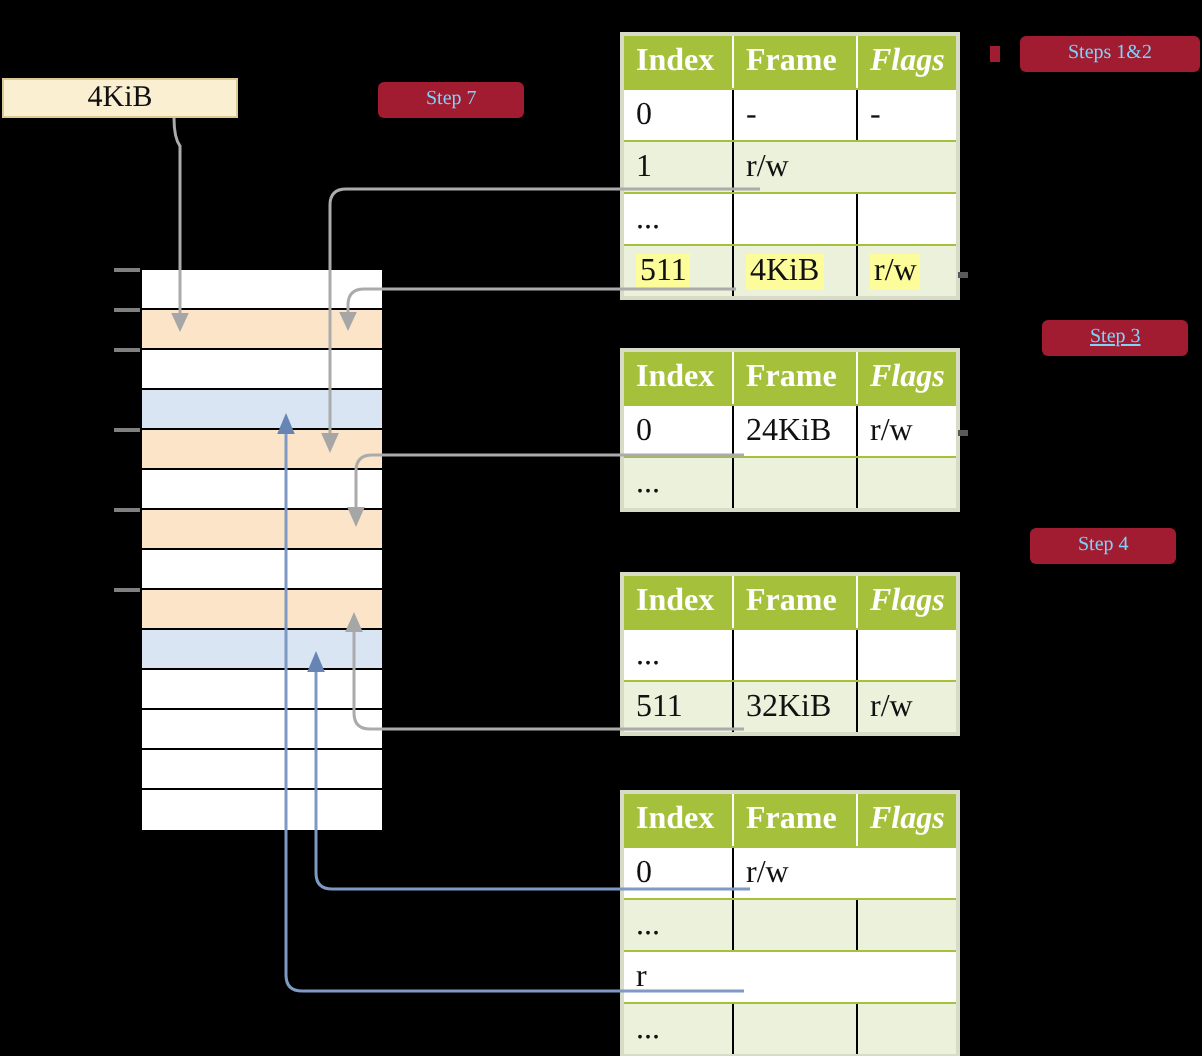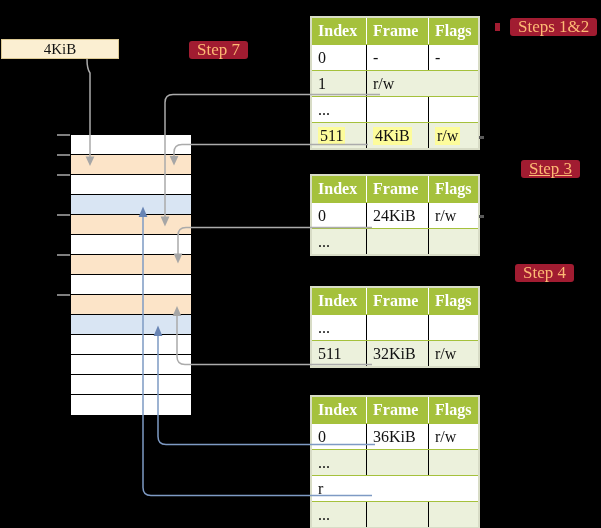--- a/index.html
+++ b/index.html
@@ -3,43 +3,43 @@
 <meta charset="utf-8">
 <style>
   html,body{margin:0;padding:0;}
   .canvas{position:relative;width:601px;height:528px;background:var(--background);overflow:hidden;
           font-family:"Liberation Serif","DejaVu Serif",serif;}
   
   .cr3box{position:absolute;left:1px;top:39px;width:118px;height:20px;background:var(--cream-box);
           border:1px solid var(--cream-border);box-sizing:border-box;display:flex;align-items:center;
           justify-content:center;font-size:15px;color:#111;}
   
-  .step{position:absolute;background:var(--accent-red);color:#fdba74;font-size:17px;line-height:18px;
-        padding:0 8px;border-radius:3px;white-space:nowrap;}
+  .step{position:absolute;background:var(--accent-red);color:#7dd3fc;font-size:10px;line-height:18px;
+        padding:0 24px;border-radius:3px;white-space:nowrap;}
   .step0{left:189px;top:41px;}
   .steps12{left:510px;top:18px;}
   .step3{left:521px;top:160px;text-decoration:underline;}
   .step4{left:515px;top:264px;}
   .pip{position:absolute;left:495px;top:23px;width:5px;height:8px;background:var(--accent-red);}
   
   .stack{position:absolute;left:70px;top:134px;width:120px;border:1px solid #000;background:#fff;}
   .mrow{height:20px;box-sizing:border-box;border-bottom:1px solid #000;}
   .mrow:last-child{border-bottom:none;}
   .white{background:#fff;}
   .orange{background:var(--orange-cell);}
   .blue{background:var(--blue-cell);}
   .tick{position:absolute;left:57px;width:13px;height:2px;background:var(--tick-gray);}
   
   .ptable{position:absolute;left:310px;width:166px;border:2px solid var(--table-border);
           background:#fff;font-size:16px;color:#111;}
   .thead{display:flex;background:var(--header-green);color:#fff;font-weight:bold;height:26px;
          align-items:center;}
   .th{box-sizing:border-box;padding-left:6px;border-right:1px solid #fff;height:26px;
       display:flex;align-items:center;}
-  .th:last-child{border-right:none;}
+  .th:last-child{border-right:none;font-style:italic;}
   .trow{display:flex;height:25px;align-items:center;border-top:1px solid var(--header-green);}
   .trow.shade{background:var(--row-green);}
   .td{box-sizing:border-box;padding-left:6px;border-right:1px solid #000;height:25px;
       display:flex;align-items:center;overflow:hidden;}
   .td:last-child{border-right:none;}
   .c-index{width:55px;flex:none;}
   .c-frame{width:62px;flex:none;}
   .c-flags{flex:1;}
   .hl{background:var(--highlight-yellow);padding:0 2px;}
   .t1{top:16px;} .t2{top:174px;} .t3{top:286px;} .t4{top:395px;}
@@ -200,23 +200,20 @@
   <div class="ptable t4">
     <div class="thead">
       <div class="th c-index">Index</div>
       <div class="th c-frame">Frame</div>
       <div class="th c-flags">Flags</div>
     </div>
     <div class="trow plain">
       <div class="td c-index">
           <span>0</span>
         </div>
-      <div class="td c-frame">
-          <span>36KiB</span>
-        </div>
       <div class="td c-flags">
           <span>r/w</span>
         </div>
     </div>
     <div class="trow shade">
       <div class="td c-index">
           <span>...</span>
         </div>
       <div class="td c-frame">
           <span></span>

